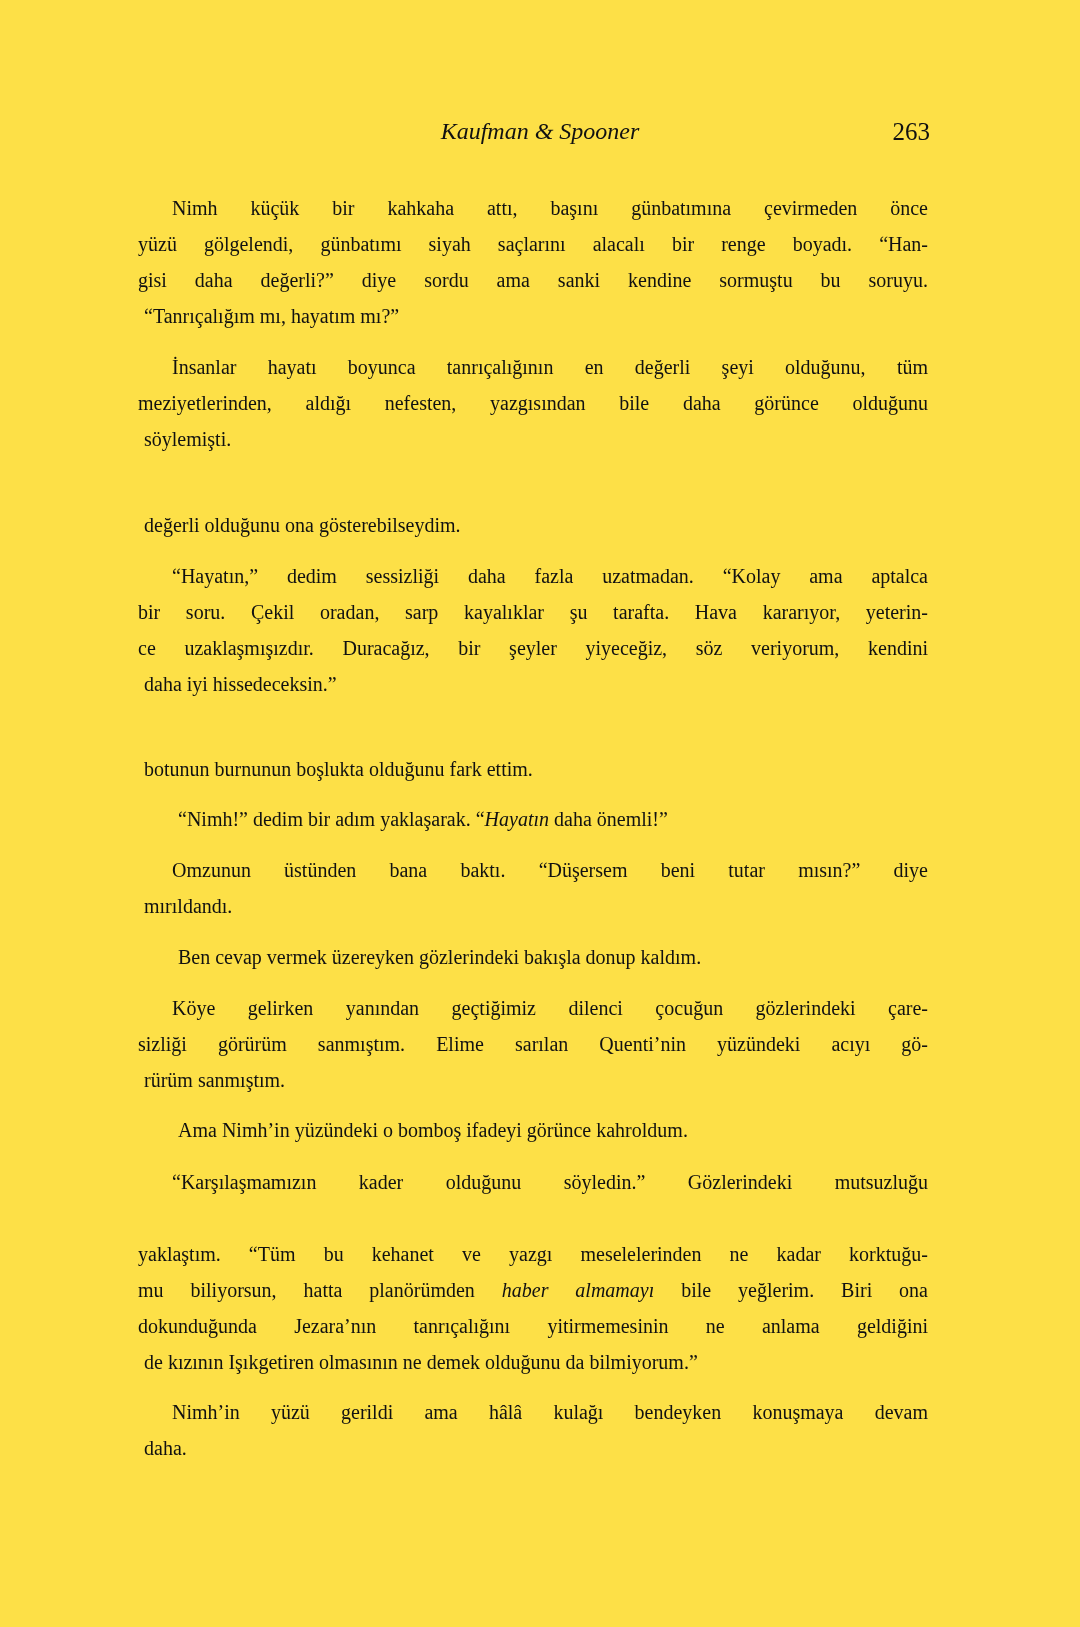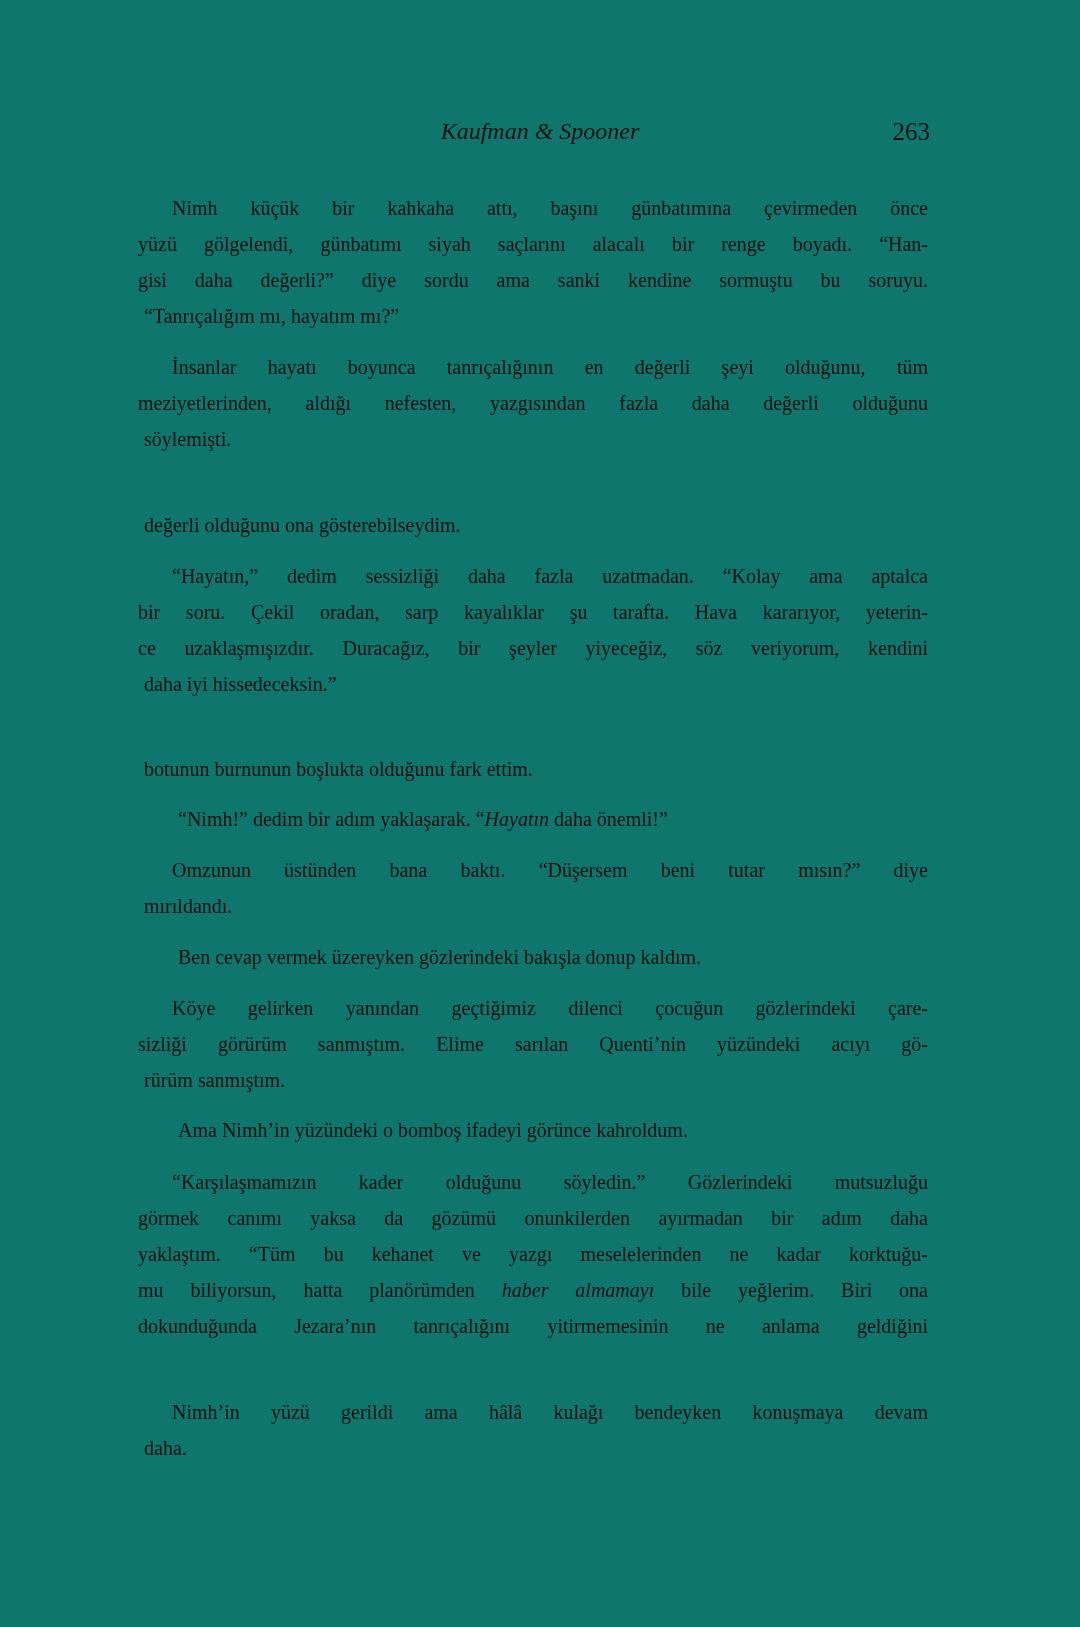--- a/index.html
+++ b/index.html
@@ -13,21 +13,21 @@
       position: relative;
       overflow: hidden;
       font-family: "Liberation Serif", "DejaVu Serif", serif;
       color: #111111;
     }
     .page {
       position: absolute;
       left: 0; top: 0;
       width: 1080px;
       height: 1627px;
-      background: #0f766e;
+      background: #fde047;
     }
     .running-head {
       position: absolute;
       top: 118px;
       left: 0;
       width: 1080px;
       height: 30px;
     }
     .running-head .title {
       position: absolute;
@@ -76,21 +76,21 @@
     <span class="title">Kaufman &amp; Spooner</span>
     <span class="folio">263</span>
   </div>
 
   <div class="line indent" style="top:193px">Nimh küçük bir kahkaha attı, başını günbatımına çevirmeden önce</div>
   <div class="line" style="top:229px">yüzü gölgelendi, günbatımı siyah saçlarını alacalı bir renge boyadı. “Han-</div>
   <div class="line" style="top:265px">gisi daha değerli?” diye sordu ama sanki kendine sormuştu bu soruyu.</div>
   <div class="line last" style="top:301px">“Tanrıçalığım mı, hayatım mı?”</div>
 
   <div class="line indent" style="top:352px">İnsanlar hayatı boyunca tanrıçalığının en değerli şeyi olduğunu, tüm</div>
-  <div class="line" style="top:388px">meziyetlerinden, aldığı nefesten, yazgısından fazla daha değerli olduğunu</div>
+  <div class="line" style="top:388px">meziyetlerinden, aldığı nefesten, yazgısından bile daha görünce olduğunu</div>
   <div class="line last" style="top:424px">söylemişti.</div>
 
   <div class="line last" style="top:510px">değerli olduğunu ona gösterebilseydim.</div>
 
   <div class="line indent" style="top:561px">“Hayatın,” dedim sessizliği daha fazla uzatmadan. “Kolay ama aptalca</div>
   <div class="line" style="top:597px">bir soru. Çekil oradan, sarp kayalıklar şu tarafta. Hava kararıyor, yeterin-</div>
   <div class="line" style="top:633px">ce uzaklaşmışızdır. Duracağız, bir şeyler yiyeceğiz, söz veriyorum, kendini</div>
   <div class="line last" style="top:669px">daha iyi hissedeceksin.”</div>
 
   <div class="line last" style="top:754px">botunun burnunun boşlukta olduğunu fark ettim.</div>
@@ -104,23 +104,23 @@
 
   <div class="line indent last" style="top:942px">Ben cevap vermek üzereyken gözlerindeki bakışla donup kaldım.</div>
 
   <div class="line indent" style="top:993px">Köye gelirken yanından geçtiğimiz dilenci çocuğun gözlerindeki çare-</div>
   <div class="line" style="top:1029px">sizliği görürüm sanmıştım. Elime sarılan Quenti’nin yüzündeki acıyı gö-</div>
   <div class="line last" style="top:1065px">rürüm sanmıştım.</div>
 
   <div class="line indent last" style="top:1115px">Ama Nimh’in yüzündeki o bomboş ifadeyi görünce kahroldum.</div>
 
   <div class="line indent" style="top:1167px">“Karşılaşmamızın kader olduğunu söyledin.” Gözlerindeki mutsuzluğu</div>
-  <div class="line" style="top:1203px">görmek canımı yaksa da gözümü onunkilerden ayırmadan bir adım daha</div>
   <div class="line" style="top:1239px">yaklaştım. “Tüm bu kehanet ve yazgı meselelerinden ne kadar korktuğu-</div>
   <div class="line" style="top:1275px">
     <span>mu biliyorsun,  hatta planörümden </span><i>haber almamayı</i><span> bile yeğlerim. Biri ona</span>
   </div>
   <div class="line" style="top:1311px">dokunduğunda Jezara’nın tanrıçalığını yitirmemesinin ne anlama geldiğini</div>
+  <div class="line last" style="top:1347px">de kızının Işıkgetiren olmasının ne demek olduğunu da bilmiyorum.”</div>
 
   <div class="line indent" style="top:1397px">Nimh’in yüzü gerildi ama hâlâ kulağı bendeyken konuşmaya devam</div>
   <div class="line last" style="top:1433px">daha.</div>
 
 </div>
 
 </body></html>

